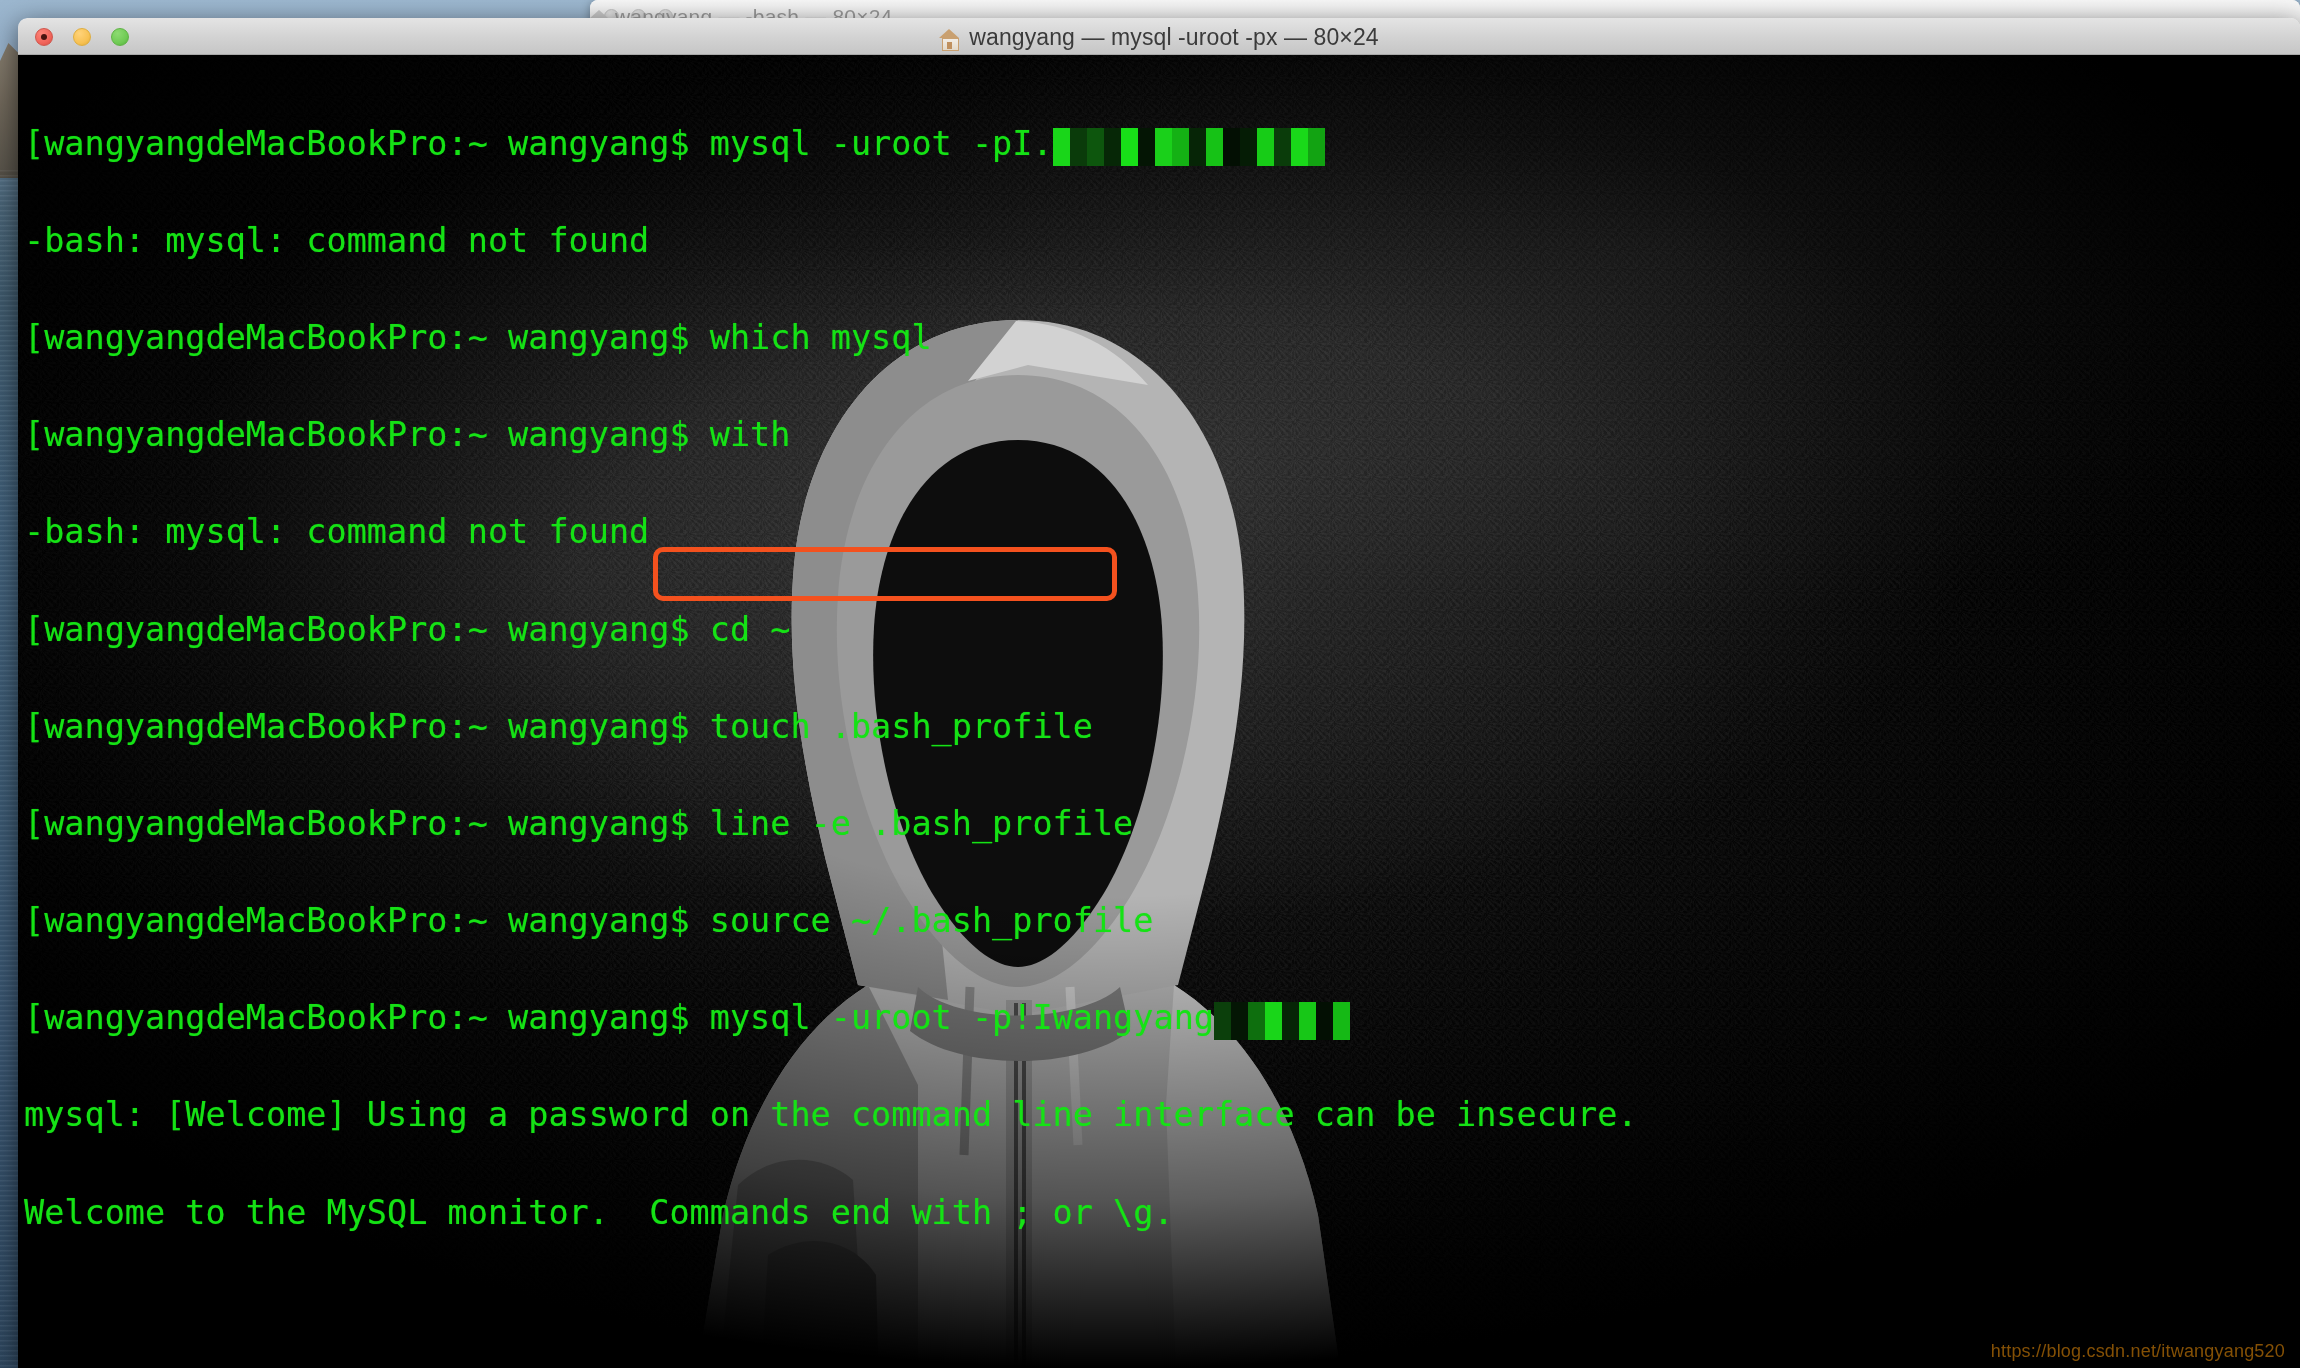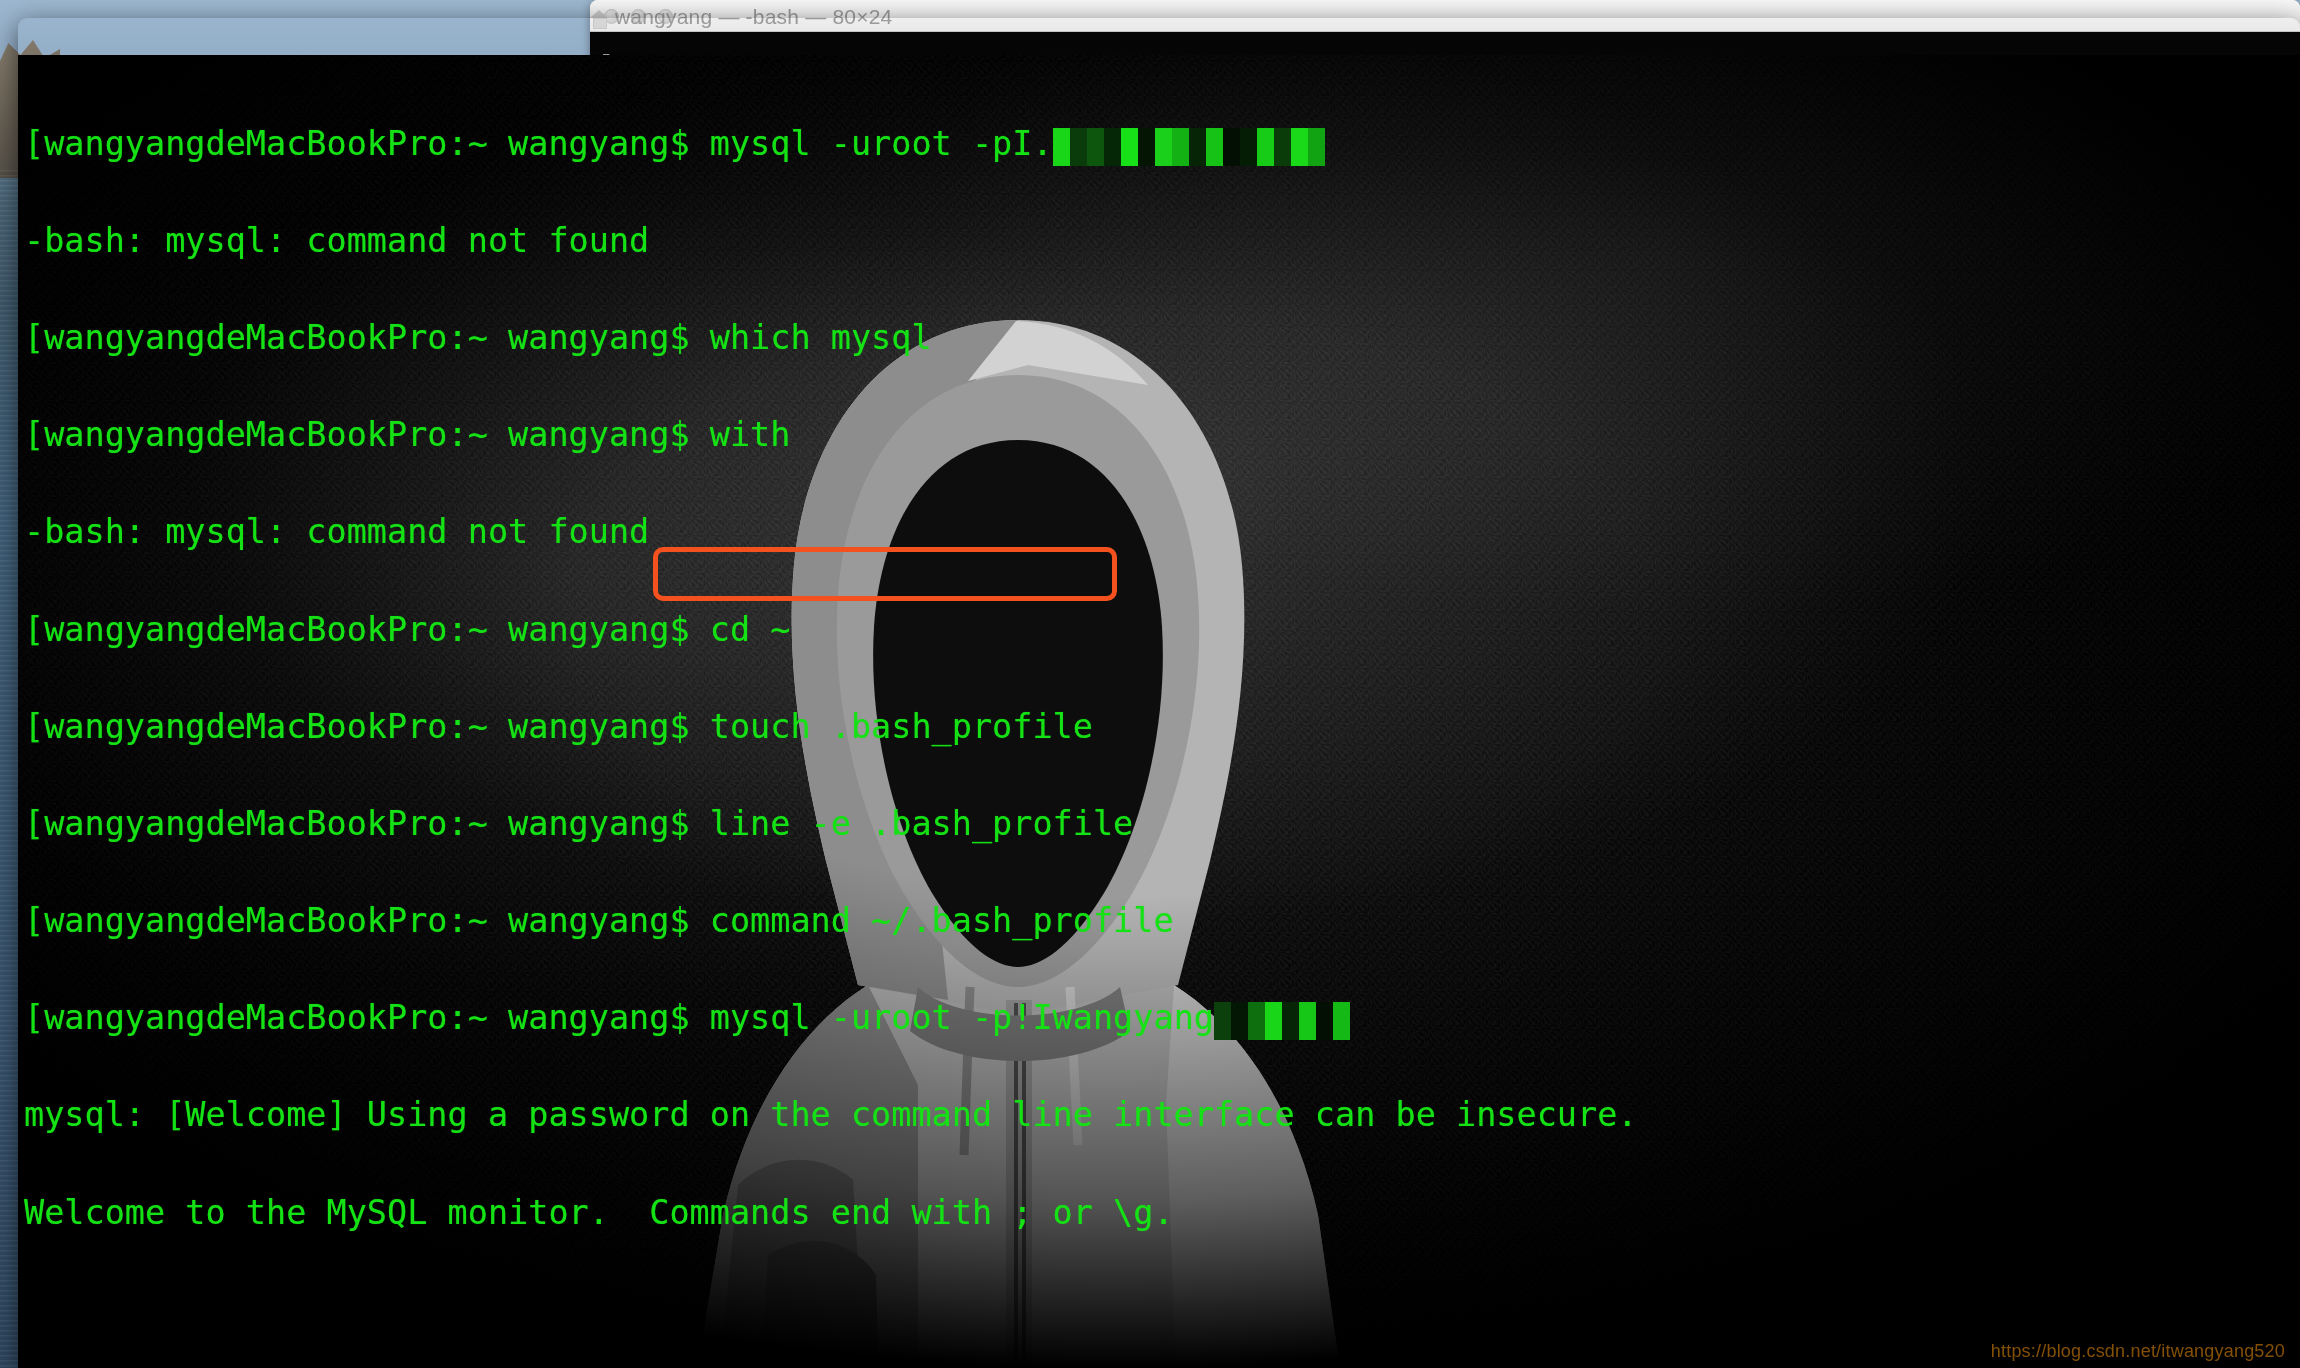--- a/index.html
+++ b/index.html
@@ -227,20 +227,26 @@
   <div id="bg-body">]
 ],
 ]
 ]$
 ]
 ]</div>
 </div>
 
 <div id="term-window">
 
+  <div id="titlebar">
+    <span class="light" id="l-close"></span>
+    <span class="light" id="l-min"></span>
+    <span class="light" id="l-max"></span>
+    <div id="title"><span id="home-glyph"><span id="home-door"></span></span><span>wangyang — mysql -uroot -px — 80×24</span></div>
+  </div>
 
   <div id="term-body">
     <div id="wall"></div>
     <div id="wall-noise"></div>
 
     <svg id="figure" viewBox="0 0 800 1200" preserveAspectRatio="none">
 
       <path d="M250 760 C185 800 130 880 105 990 L70 1200 L730 1200 L700 990
                C676 880 620 800 556 760 L470 720 L330 720 Z" fill="#b9b9b9"></path>
 
@@ -281,21 +287,21 @@
 
     <div id="screen">
 <div class="line"><span>[wangyangdeMacBookPro:~ wangyang$ </span><span>mysql -uroot -pI.</span><span class="mosaic"><i style="background:#19d619"></i><i style="background:#0a3b0a"></i><i style="background:#0d560d"></i><i style="background:#062706"></i><i style="background:#18e018"></i><i style="background:#041504"></i><i style="background:#1ad01a"></i><i style="background:#14b114"></i><i style="background:#062506"></i><i style="background:#16c216"></i><i style="background:#030f03"></i><i style="background:#051c05"></i><i style="background:#17cc17"></i><i style="background:#0a3c0a"></i><i style="background:#19d919"></i><i style="background:#12a312"></i></span></div>
 <div class="line"><span>-bash: mysql: command not found</span></div>
 <div class="line"><span>[wangyangdeMacBookPro:~ wangyang$ </span><span>which mysql</span></div>
 <div class="line"><span>[wangyangdeMacBookPro:~ wangyang$ </span><span>with</span></div>
 <div class="line"><span>-bash: mysql: command not found</span></div>
 <div class="line"><span>[wangyangdeMacBookPro:~ wangyang$ </span><span>cd ~</span></div>
 <div class="line"><span>[wangyangdeMacBookPro:~ wangyang$ </span><span>touch .bash_profile</span></div>
 <div class="line"><span>[wangyangdeMacBookPro:~ wangyang$ </span><span>line -e .bash_profile</span></div>
-<div class="line"><span>[wangyangdeMacBookPro:~ wangyang$ </span><span>command ~/.bash_profile</span></div>
+<div class="line"><span>[wangyangdeMacBookPro:~ wangyang$ </span><span>source ~/.bash_profile</span></div>
 <div class="line"><span>[wangyangdeMacBookPro:~ wangyang$ </span><span>mysql -uroot -p!Iwangyang</span><span class="mosaic"><i style="background:#0b3f0b"></i><i style="background:#041604"></i><i style="background:#0e6f0e"></i><i style="background:#19d619"></i><i style="background:#062506"></i><i style="background:#17c717"></i><i style="background:#030f03"></i><i style="background:#15b915"></i></span></div>
 <div class="line"><span>mysql: [Welcome] Using a password on the command line interface can be insecure.</span></div>
 <div class="line"><span>Welcome to the MySQL monitor.  Commands end with ; or \g.</span></div>
 
 
 
 
 
 
 

